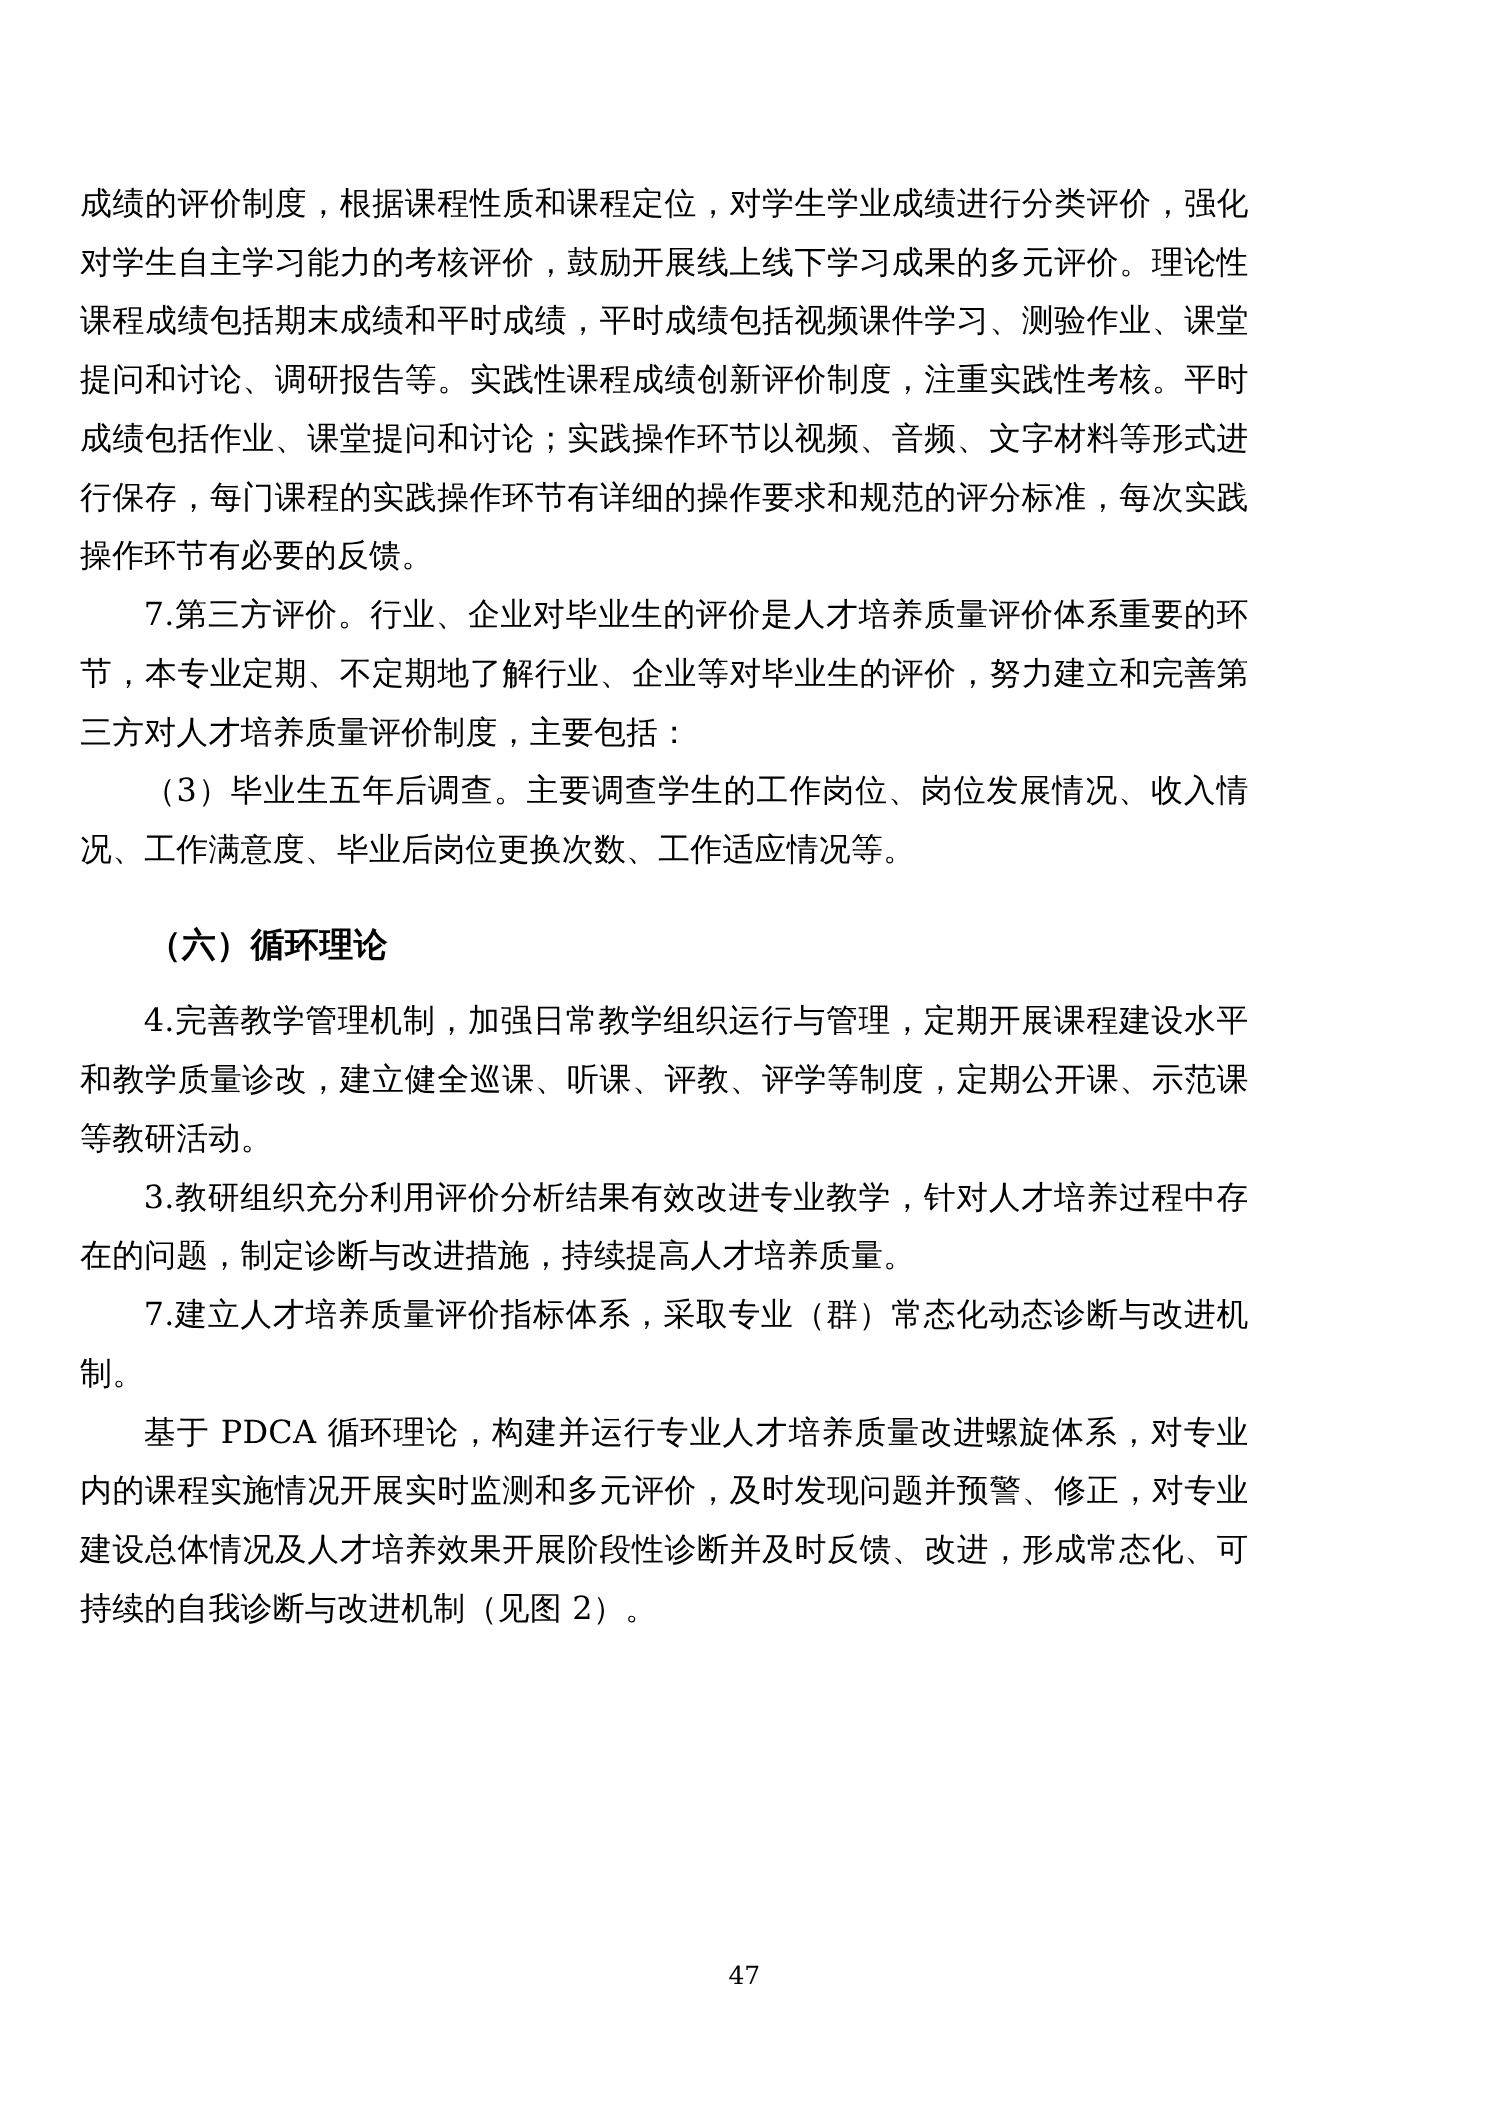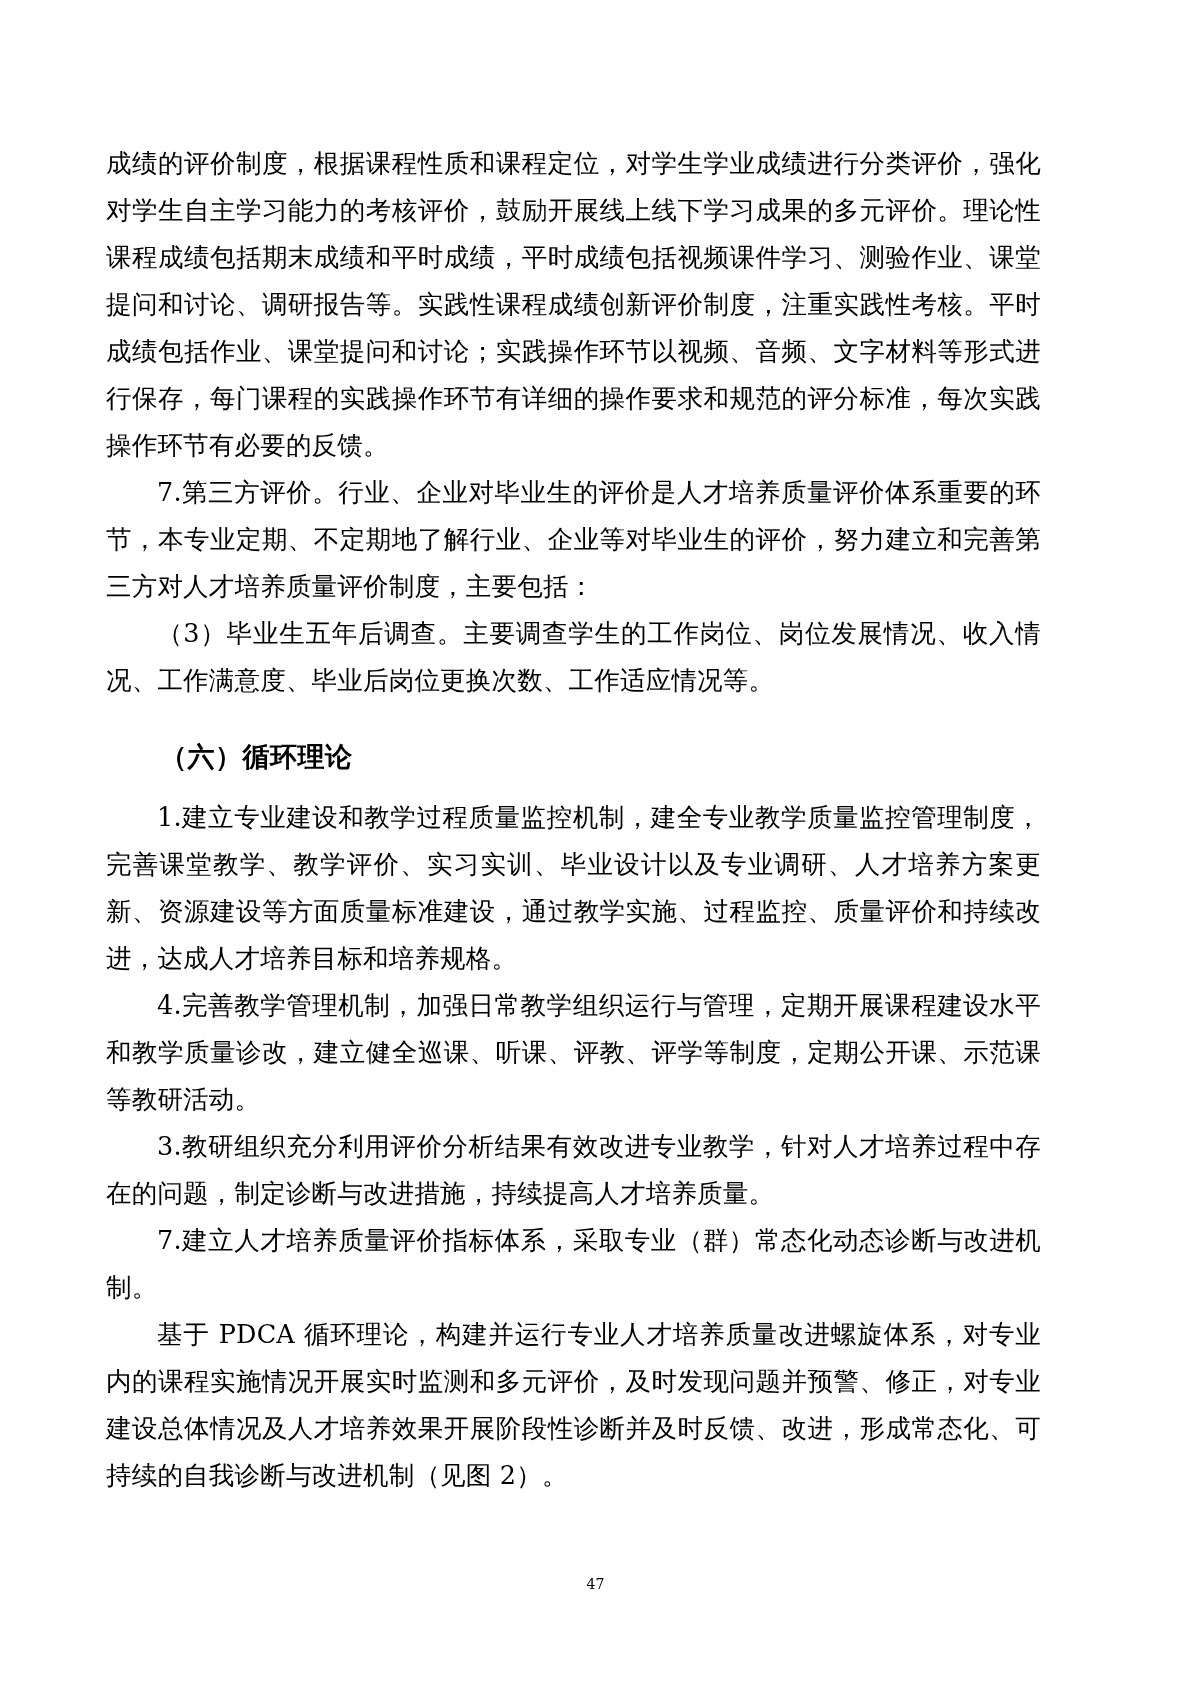--- a/index.html
+++ b/index.html
@@ -13,21 +13,21 @@
     position: relative;
     font-family: "DejaVu Serif", "Liberation Serif", serif;
     color: #000000;
   }
   .page {
     position: absolute;
     top: 0; left: 0;
     width: 1191px;
     height: 1684px;
     box-sizing: border-box;
-    padding: 140px 128px 60px 106px;
+    padding: 140px 128px 60px 64px;
   }
   .content {
     width: 935px;
   }
   p {
     margin: 0;
     font-size: 25.5px;
     line-height: 47px;
     text-align: justify;
     text-justify: inter-ideograph;
@@ -43,41 +43,40 @@
     font-weight: bold;
     text-indent: 2em;
     letter-spacing: 0.5px;
   }
   .page-number {
     position: absolute;
     bottom: 92px;
     left: 0;
     width: 1191px;
     text-align: center;
-    font-size: 14px;
+    font-size: 20px;
     font-family: "DejaVu Serif", "Liberation Serif", serif;
   }
 </style>
 </head>
 <body>
 
 <div class="page">
   <div class="content">
 
     <p>成绩的评价制度，根据课程性质和课程定位，对学生学业成绩进行分类评价，强化对学生自主学习能力的考核评价，鼓励开展线上线下学习成果的多元评价。理论性课程成绩包括期末成绩和平时成绩，平时成绩包括视频课件学习、测验作业、课堂提问和讨论、调研报告等。实践性课程成绩创新评价制度，注重实践性考核。平时成绩包括作业、课堂提问和讨论；实践操作环节以视频、音频、文字材料等形式进行保存，每门课程的实践操作环节有详细的操作要求和规范的评分标准，每次实践操作环节有必要的反馈。</p>
 
     <p class="indent">7.第三方评价。行业、企业对毕业生的评价是人才培养质量评价体系重要的环节，本专业定期、不定期地了解行业、企业等对毕业生的评价，努力建立和完善第三方对人才培养质量评价制度，主要包括：</p>
 
 
 
     <p class="indent">（3）毕业生五年后调查。主要调查学生的工作岗位、岗位发展情况、收入情况、工作满意度、毕业后岗位更换次数、工作适应情况等。</p>
 
     <h2 class="heading">（六）循环理论</h2>
 
-    <p class="indent">1.建立专业建设和教学过程质量监控机制，建全专业教学质量监控管理制度，完善课堂教学、教学评价、实习实训、毕业设计以及专业调研、人才培养方案更新、资源建设等方面质量标准建设，通过教学实施、过程监控、质量评价和持续改进，达成人才培养目标和培养规格。</p>
 
     <p class="indent">4.完善教学管理机制，加强日常教学组织运行与管理，定期开展课程建设水平和教学质量诊改，建立健全巡课、听课、评教、评学等制度，定期公开课、示范课等教研活动。</p>
 
     <p class="indent">3.教研组织充分利用评价分析结果有效改进专业教学，针对人才培养过程中存在的问题，制定诊断与改进措施，持续提高人才培养质量。</p>
 
     <p class="indent">7.建立人才培养质量评价指标体系，采取专业（群）常态化动态诊断与改进机制。</p>
 
     <p class="indent">基于 PDCA 循环理论，构建并运行专业人才培养质量改进螺旋体系，对专业内的课程实施情况开展实时监测和多元评价，及时发现问题并预警、修正，对专业建设总体情况及人才培养效果开展阶段性诊断并及时反馈、改进，形成常态化、可持续的自我诊断与改进机制（见图 2）。</p>
 
   </div>

